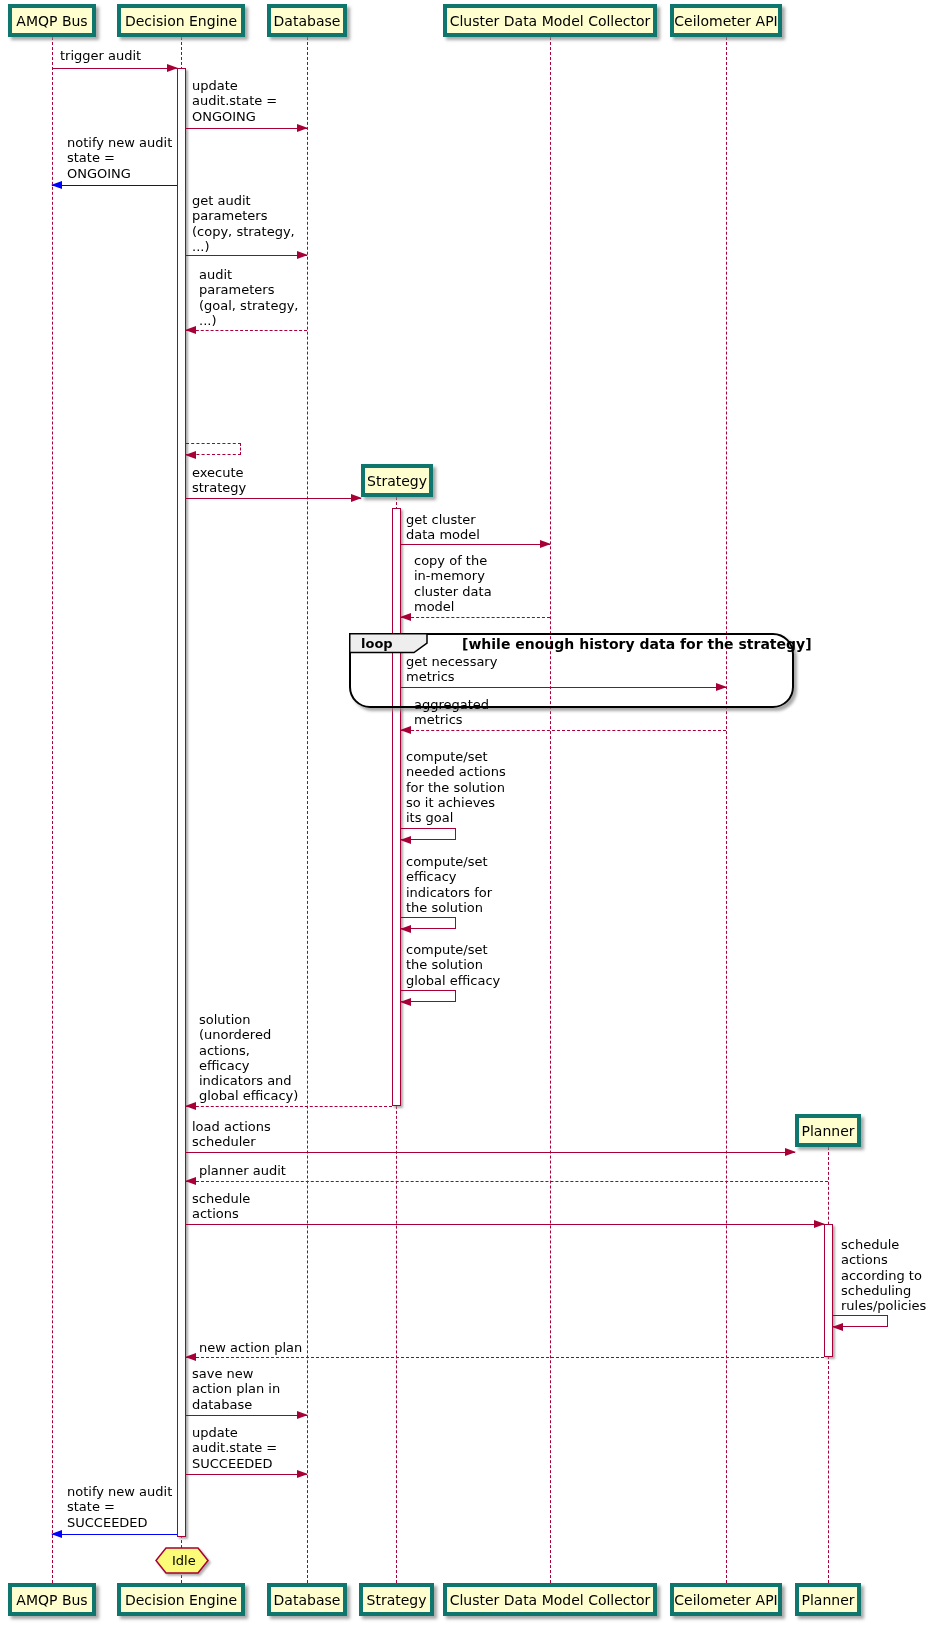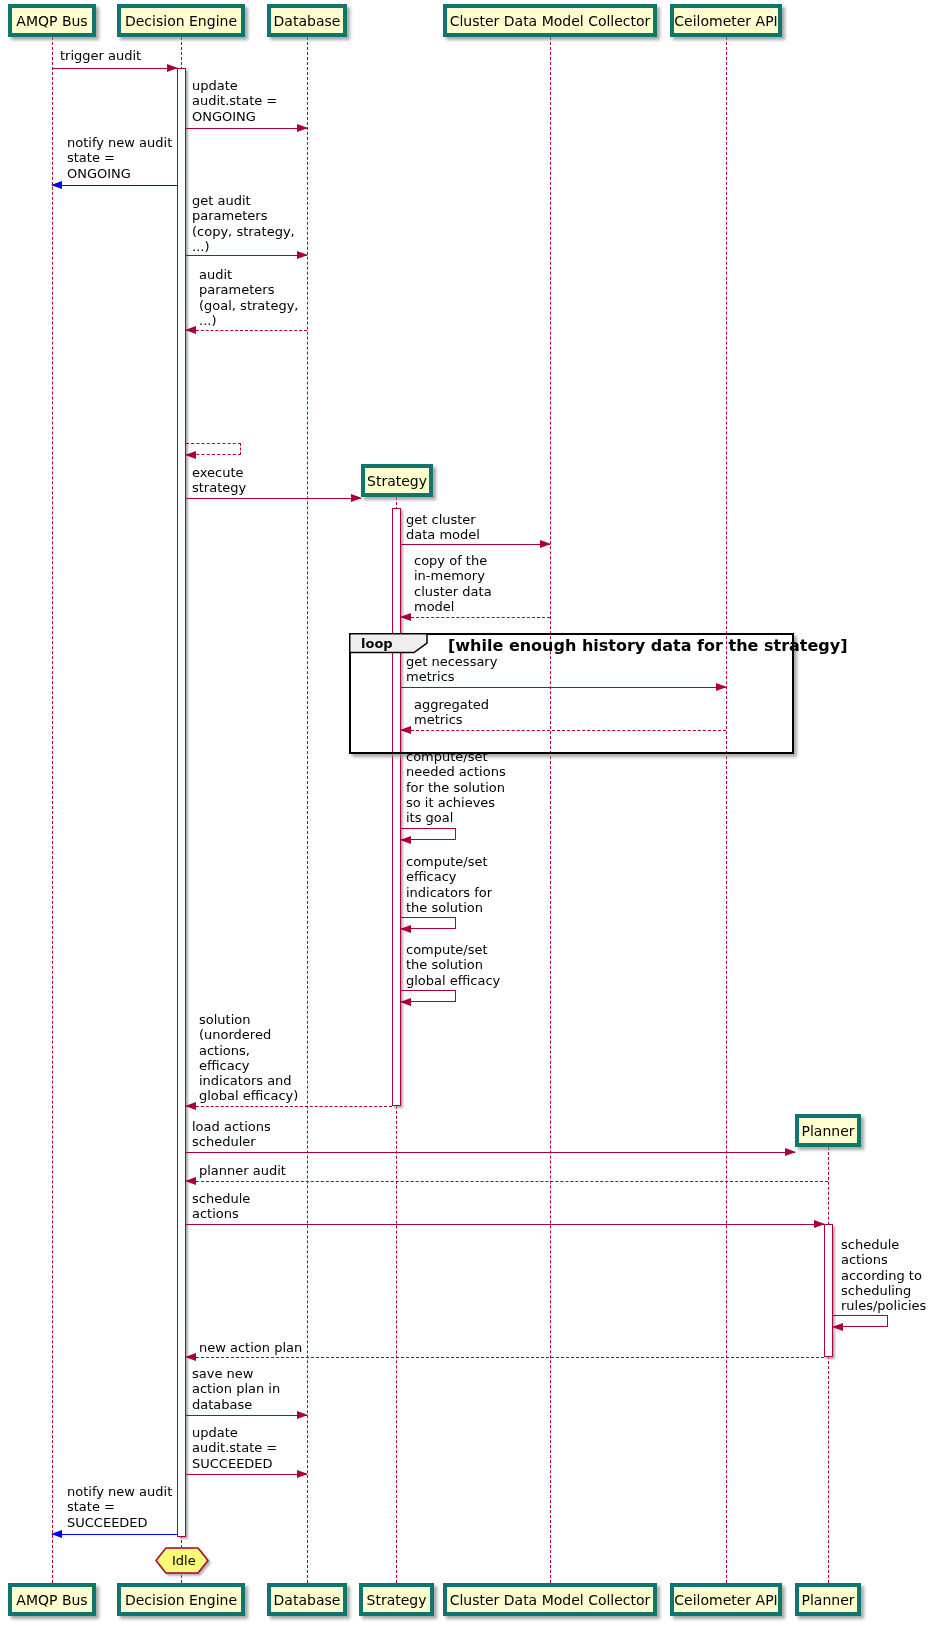--- a/index.html
+++ b/index.html
@@ -23,21 +23,21 @@
   .selfloop{position:absolute;width:55px;height:12px;box-sizing:border-box;
             border:1px solid #A80036;border-left:none;}
   .selfloop.dotted{border-style:dashed;border-left:none;}
   .selfloop .head{left:-1px;bottom:-5px;top:auto;border-width:4px 11px 4px 0;
                   border-color:transparent #A80036 transparent transparent;}
   .lbl{position:absolute;font-size:13px;line-height:15.3px;white-space:pre-line;}
   .frame{position:absolute;box-sizing:border-box;border:2px solid #000;
          box-shadow:3px 3px 3px rgba(140,140,140,.75);background:transparent;}
   .frame-tab{position:absolute;left:-2px;top:-2px;}
   .frame-tab text{font-size:13px;font-weight:bold;font-family:"DejaVu Sans","Liberation Sans",sans-serif;}
-  .frame-cond{position:absolute;left:97px;top:1px;font-size:16px;font-weight:bold;white-space:nowrap;text-align:right;}
+  .frame-cond{position:absolute;left:111px;top:1px;font-size:14px;font-weight:bold;white-space:nowrap;text-align:right;}
   .hex{position:absolute;filter:drop-shadow(2px 2px 1px rgba(140,140,140,.7));}
   .hex text{font-size:13px;font-family:"DejaVu Sans","Liberation Sans",sans-serif;}
 </style>
 </head>
 <body>
 
 <div id="canvas">
 
   <div class="lifeline" style="left:52px;top:37px;height:1546px;"></div>
   <div class="lifeline" style="left:181px;top:37px;height:1546px;"></div>
@@ -67,21 +67,21 @@
       <span>Strategy</span>
     </div>
   <div class="pbox" style="left:795px;top:1114px;width:66px;">
       <span>Planner</span>
     </div>
 
   <div class="bar" style="left:177px;top:68px;height:1469px;"></div>
   <div class="bar" style="left:392px;top:508px;height:598px;"></div>
   <div class="bar" style="left:824px;top:1224px;height:133px;"></div>
 
-  <div class="frame" style="left:349px;top:633px;width:445px;height:121px;">
+  <div class="frame" style="left:349px;top:633px;width:445px;height:75px;border-radius:21px;">
     <svg class="frame-tab" width="80" height="21" viewBox="0 0 80 21">
       <path d="M0.75,0.75 H78 V10 L65,19.5 H0.75 Z" fill="#EEEEEE" stroke="#000000" stroke-width="1.5"></path>
       <text x="12" y="15">loop</text>
     </svg>
     <div class="frame-cond">[while enough history data for the strategy]</div>
   </div>
 
   <div class="lbl" style="left:60px;top:48px;">trigger audit</div>
   <div class="arrow" style="left:52px;top:68px;width:125px;">
       <div class="line"></div>

